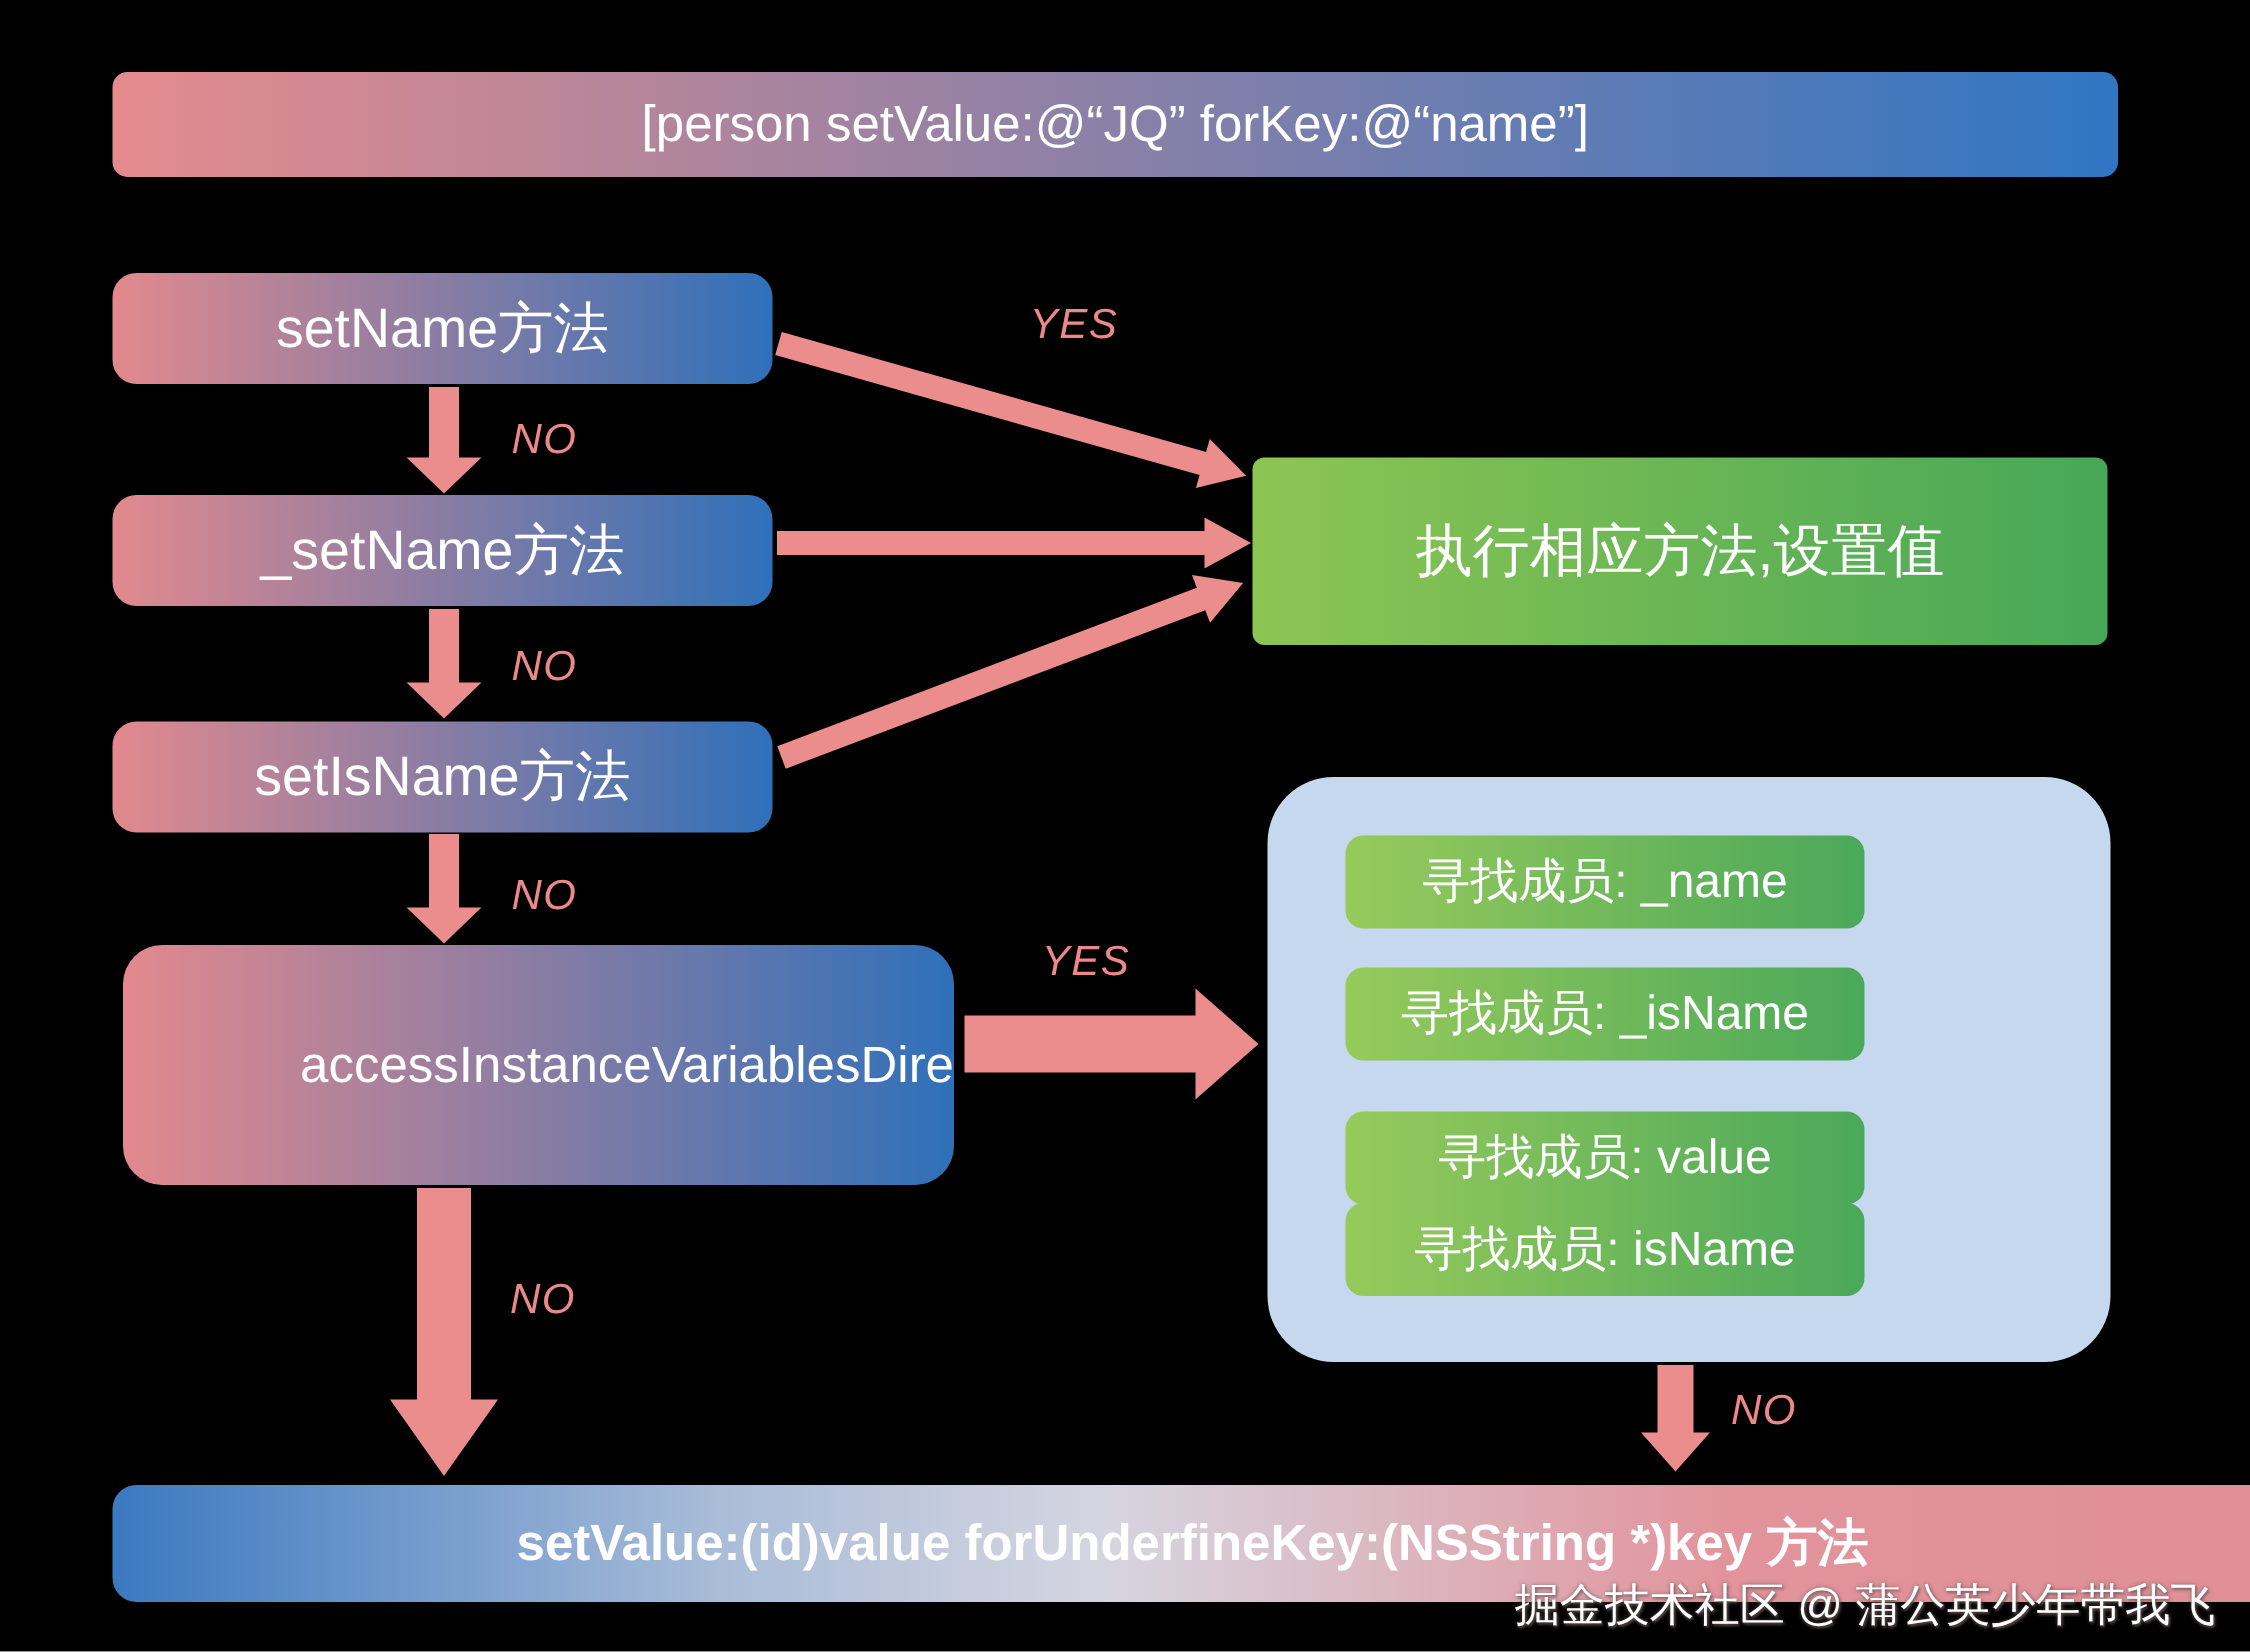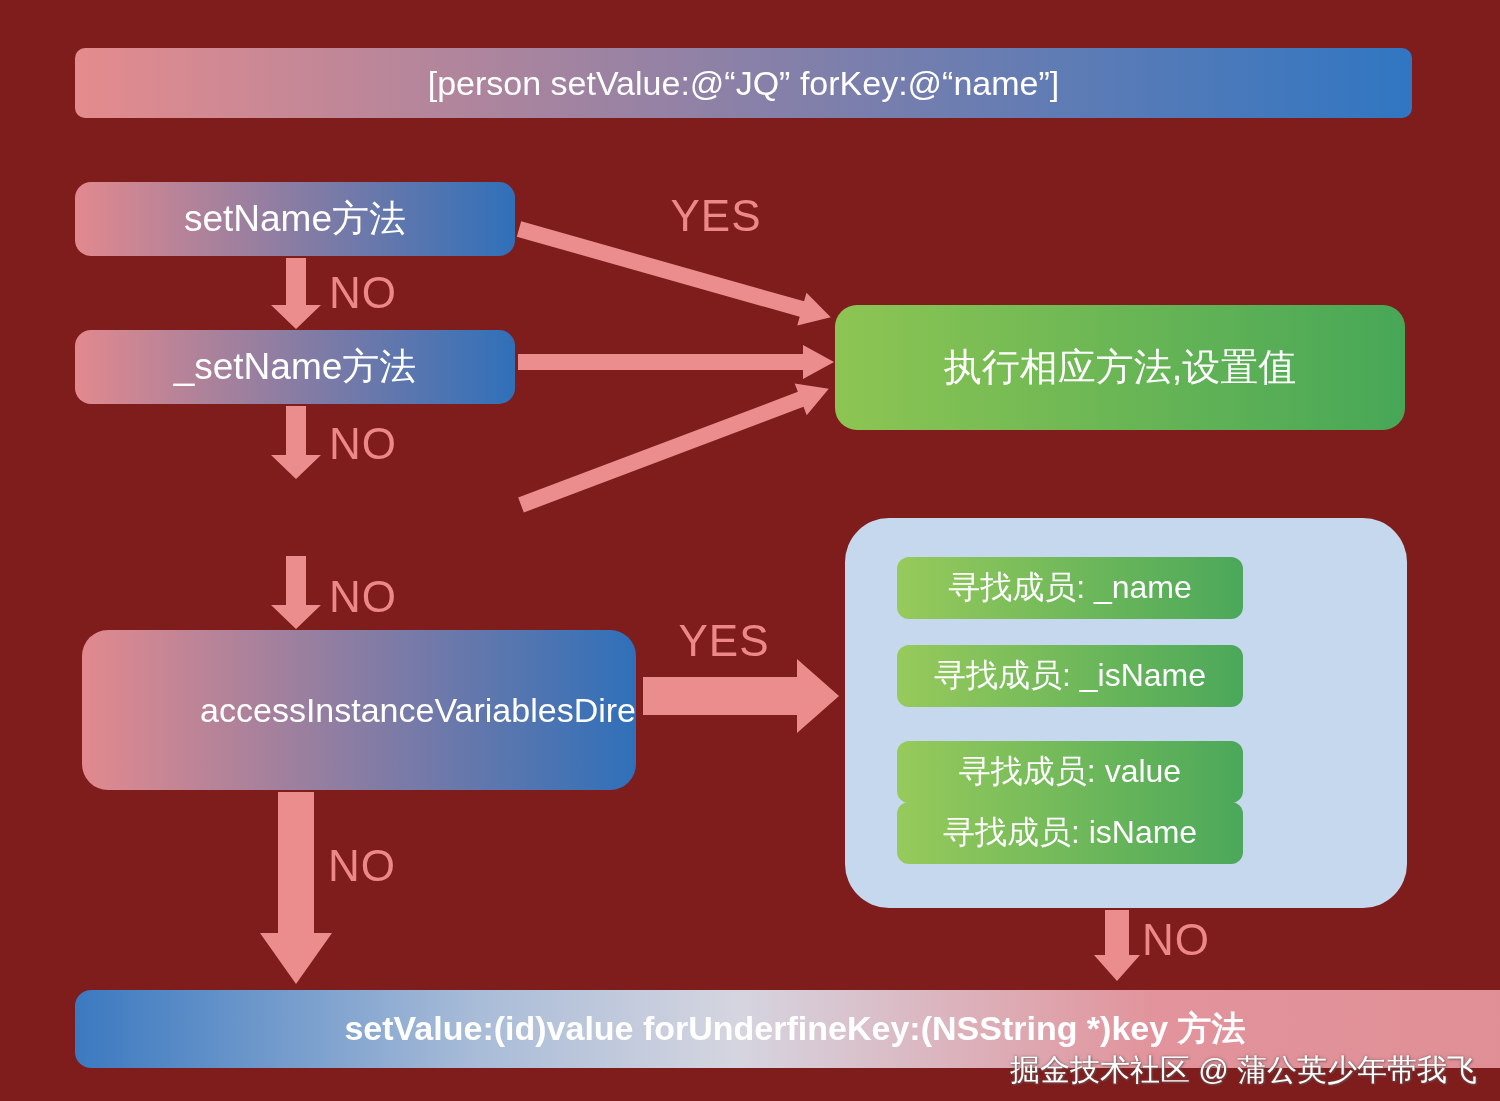--- a/index.html
+++ b/index.html
@@ -1,17 +1,17 @@
 <!DOCTYPE html>
 <html><head>
 <meta charset="utf-8">
 <style>
   html,body{margin:0;padding:0;background:#ffffff;}
   .canvas{
-    position:relative;width:1500px;height:1101px;background:#7f1d1d;overflow:hidden;
+    position:relative;width:1500px;height:1101px;background:#000000;overflow:hidden;
     font-family:"Liberation Sans","DejaVu Sans",sans-serif;
   }
   .arrow-layer{position:absolute;left:0;top:0;width:1500px;height:1101px;pointer-events:none;}
   .node{
     position:absolute;display:flex;align-items:center;justify-content:center;
     color:#ffffff;text-align:center;
   }
   .grad-pink-blue{background:linear-gradient(90deg,#e2898e 0%,#2f70b9 100%);}
   .banner-top{
     left:75px;top:48px;width:1337px;height:70px;border-radius:10px;
@@ -25,41 +25,41 @@
   }
   .step{left:75px;width:440px;height:74px;border-radius:16px;font-size:37px;font-weight:500;}
   .step-1{top:182px;}
   .step-2{top:330px;}
   .step-3{top:481px;}
   .access{
     left:82px;top:630px;width:554px;height:160px;border-radius:26px;
     font-size:34px;font-weight:500;line-height:1.32;justify-content:flex-end;
   }
   .exec{
-    left:835px;top:305px;width:570px;height:125px;border-radius:22px;
+    left:835px;top:305px;width:570px;height:125px;border-radius:8px;
     background:linear-gradient(90deg,#8dc553 0%,#47a757 100%);
     font-size:38px;font-weight:500;
   }
   .panel{
     position:absolute;left:845px;top:518px;width:562px;height:390px;
     background:#c5d8ed;border-radius:44px;
   }
   .member{
     position:absolute;left:897px;width:346px;height:62px;border-radius:12px;
     background:linear-gradient(90deg,#97ca5b 0%,#4ba85a 100%);
     display:flex;align-items:center;justify-content:center;
     color:#ffffff;font-size:32px;font-weight:500;
   }
   .member-1{top:557px;}
   .member-2{top:645px;}
   .member-3{top:741px;}
   .member-4{top:802px;border-radius:12px;}
   .edge-label{
     position:absolute;transform:translate(-50%,-50%);
-    color:#ed8888;font-size:44px;font-weight:500;letter-spacing:1px;white-space:nowrap;
+    color:#ed8888;font-size:28px;font-weight:500;letter-spacing:1px;white-space:nowrap;font-style:italic;
   }
   .lbl-yes1{left:716px;top:216px;}
   .lbl-no1{left:363px;top:293px;}
   .lbl-no2{left:363px;top:444px;}
   .lbl-no3{left:363px;top:597px;}
   .lbl-yes2{left:724px;top:641px;}
   .lbl-no4{left:362px;top:866px;}
   .lbl-no5{left:1176px;top:940px;}
   .watermark{
     position:absolute;right:23px;top:1050px;
@@ -102,20 +102,23 @@
   </div>
 
   <div class="node grad-pink-blue step step-2">
     <span>_setName方法</span>
   </div>
 
   <div class="node grad-pink-blue step step-1">
     <span>setName方法</span>
   </div>
 
+  <div class="node grad-pink-blue step step-3">
+    <span>setIsName方法</span>
+  </div>
 
   <div class="node grad-pink-blue access">
     <div>
       <div>accessInstanceVariablesDire</div>
     </div>
   </div>
 
   <div class="node exec">
     <span>执行相应方法,设置值</span>
   </div>

